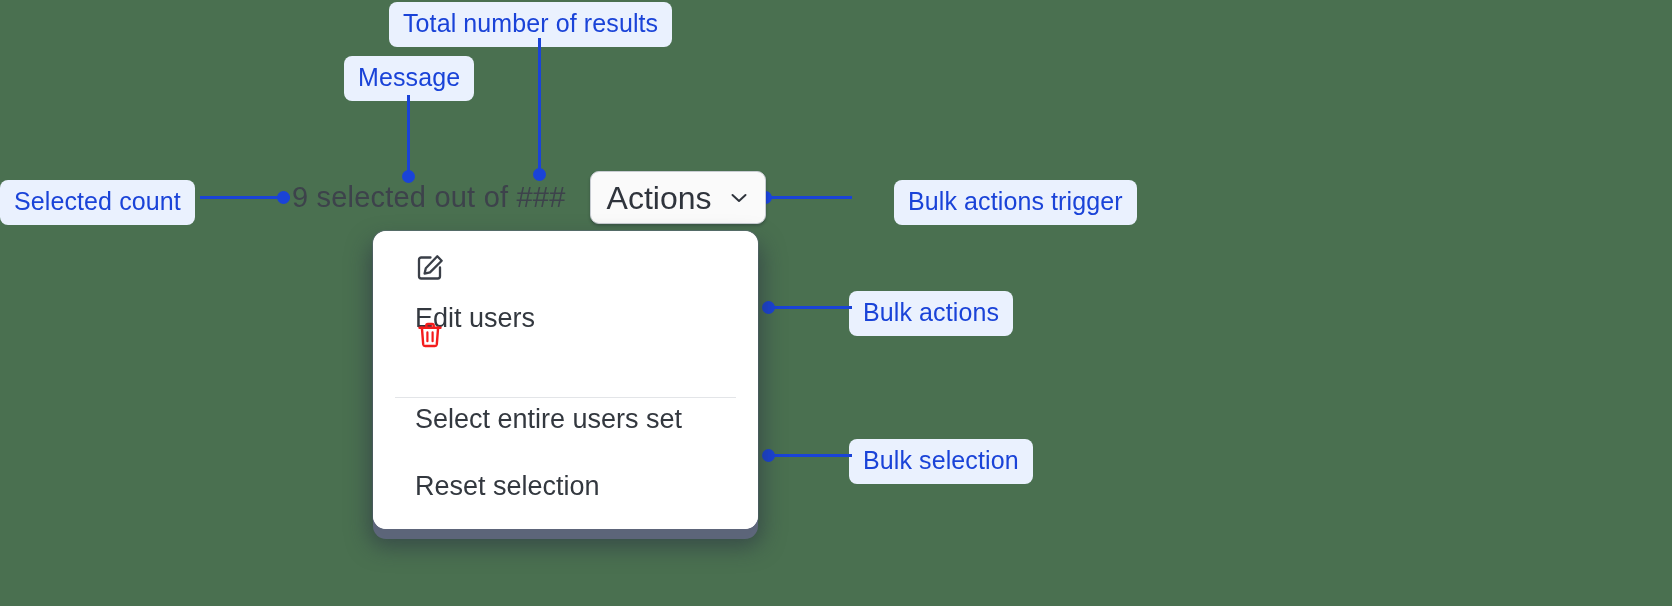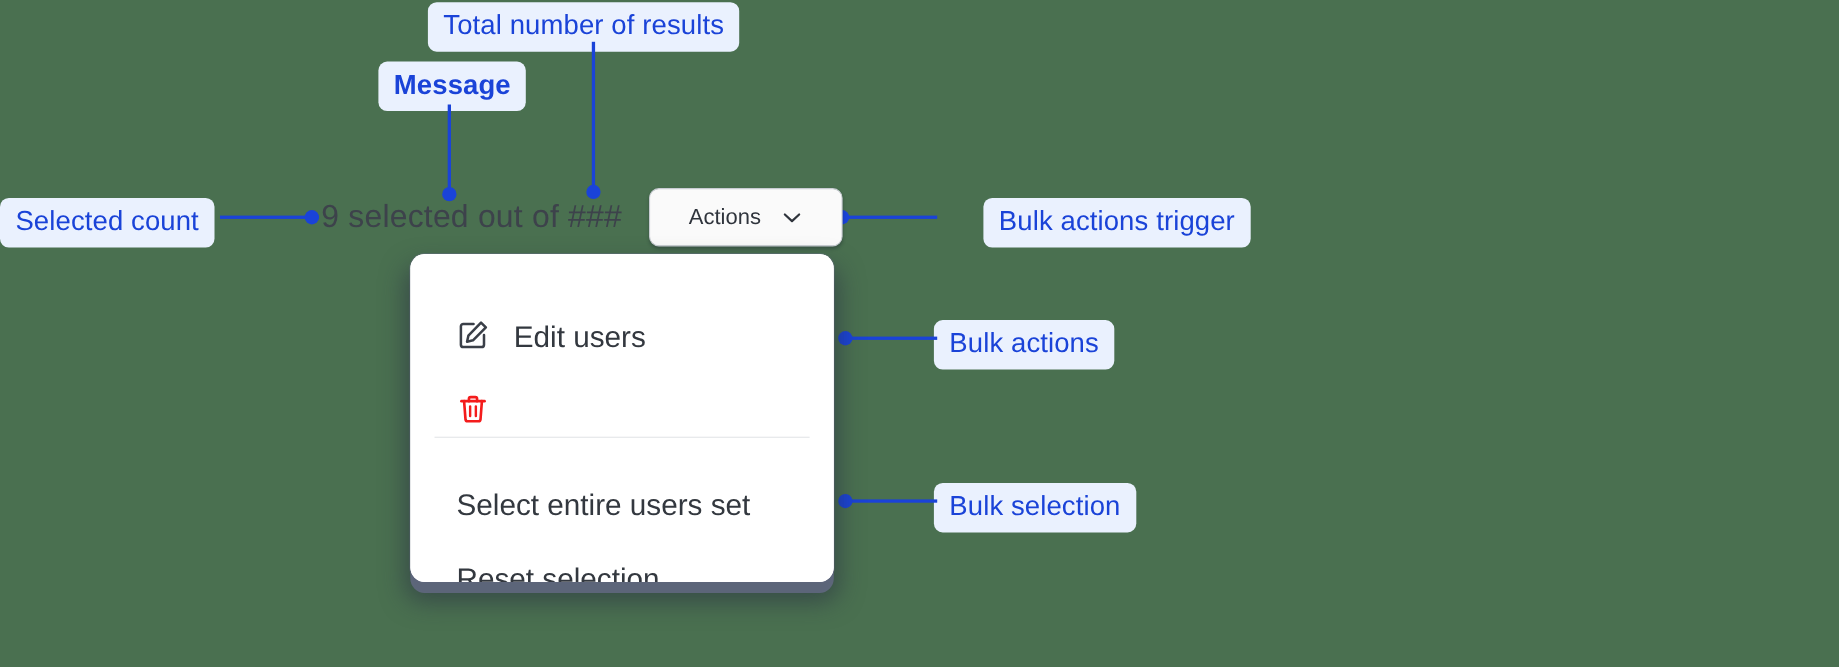--- a/index.html
+++ b/index.html
@@ -77,21 +77,21 @@
     border-radius: 9px;
     box-shadow: 0 2px 3px rgba(20,25,40,0.30);
     display: flex;
     align-items: center;
     justify-content: center;
     gap: 18px;
     box-sizing: border-box;
     cursor: pointer;
   }
   .actions-button .label {
-    font-size: 20px;
+    font-size: 32px;
     color: #2f343c;
     line-height: 1;
   }
   .actions-button .chev {
     display: block;
     width: 20px;
     height: 20px;
   }
 
   
@@ -114,26 +114,27 @@
     position: relative;
     width: 100%;
     height: 100%;
     background: #fff;
     border-radius: 13px;
     padding: 22px 0 0 0;
     box-sizing: border-box;
   }
   .menu-item {
     display: flex;
-    align-items: flex-end;
+    align-items: flex-start;
     height: 67px;
     padding: 0 24px 0 42px;
     box-sizing: border-box;
     cursor: pointer;
     gap: 22px;
+    flex-direction: column;
   }
   .menu-item .mi-icon {
     width: 30px;
     height: 30px;
     flex: 0 0 30px;
     display: block;
   }
   .menu-item .mi-label {
     font-size: 27px;
     line-height: 1;
@@ -153,21 +154,21 @@
 <body style="background: rgb(74, 112, 80);">
 
 <div id="stage">
 
   <div class="anno-pill" style="left:389px; top:2px;">
     <span>Total number of results</span>
   </div>
   <div class="conn-v" style="left:538px; top:38px; height:136px;"></div>
   <div class="conn-dot" style="left:533px; top:168px;"></div>
 
-  <div class="anno-pill" style="left:344px; top:56px;font-weight:bold;">
+  <div class="anno-pill" style="left:344px; top:56px;">
     <span>Message</span>
   </div>
   <div class="conn-v" style="left:407px; top:95px; height:80px;"></div>
   <div class="conn-dot" style="left:402px; top:170px;"></div>
 
   <div class="anno-pill" style="left:0px; top:180px;">
     <span>Selected count</span>
   </div>
   <div class="conn-h" style="left:200px; top:196px; width:90px;"></div>
   <div class="conn-dot" style="left:277px; top:191px;"></div>

